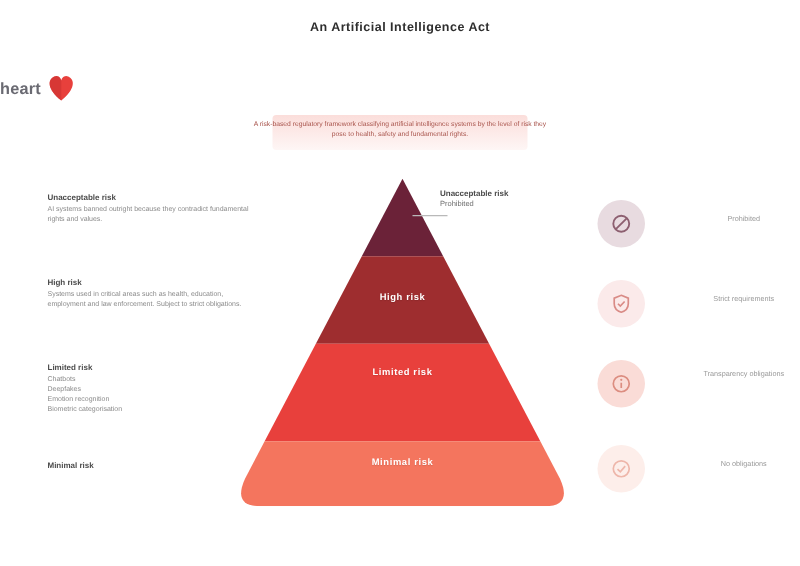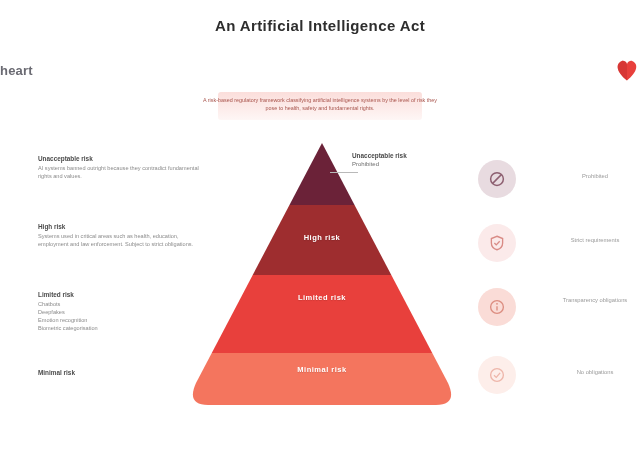--- a/index.html
+++ b/index.html
@@ -10,26 +10,26 @@
     overflow:hidden;
     position:relative;
     color:#3a3a3a;
   }
   .canvas{position:absolute;left:0;top:0;width:640px;height:453px;}
 
   
   .title{
     position:absolute;left:0;top:17px;width:640px;
     text-align:center;
-    font-size:15px;font-weight:bold;letter-spacing:.4px;
+    font-size:10px;font-weight:bold;letter-spacing:.4px;
     color:#2e2e2e;
   }
   .logo-wrap{
     position:absolute;left:0;top:58px;width:640px;
-    display:flex;align-items:center;justify-content:space-between;gap:3px;
+    display:flex;align-items:center;justify-content:flex-start;gap:3px;
   }
   .logo-text{
     font-size:13px;font-weight:bold;color:#6a6a72;letter-spacing:.2px;
   }
   .logo-mark{
     width:26px;height:24px;position:relative;display:inline-block;
   }
   .subtitle-band{
     position:absolute;left:218px;top:92px;width:204px;height:28px;
     background:linear-gradient(to bottom,rgba(237,104,90,.22),rgba(237,104,90,.06));

